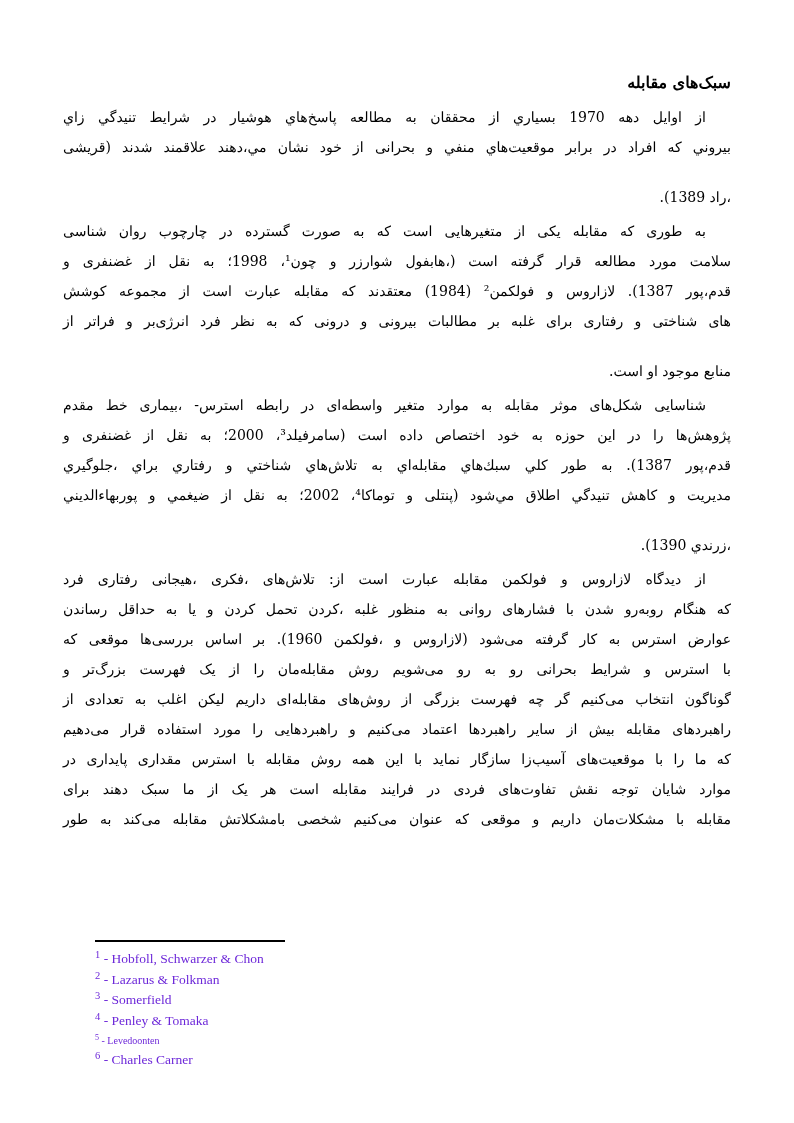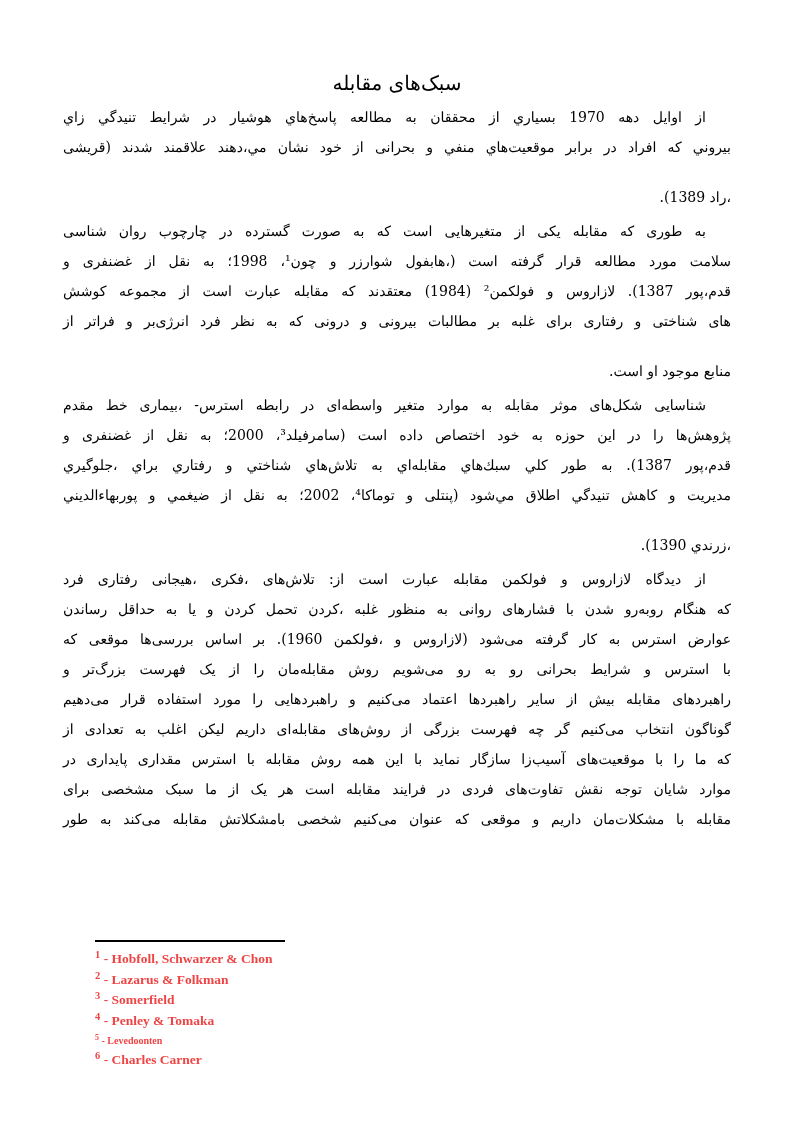--- a/index.html
+++ b/index.html
@@ -11,23 +11,23 @@
     overflow:hidden;
     color:#000;
     font-family:"DejaVu Serif", serif;
   }
   .content{
     position:absolute;
     top:68px;left:63px;right:63px;
   }
   .title{
     direction:rtl;
-    text-align:center;
-    font-weight:normal;
-    font-size:20px;
+    text-align:right;
+    font-weight:bold;
+    font-size:16px;
     line-height:30px;
     margin:0 0 4px 0;
   }
   .para{
     direction:rtl;
     font-size:14px;
     margin:0 0 4px 0;
   }
   .line{
     line-height:30px;
@@ -53,22 +53,21 @@
   }
   .fn-sep{
     width:190px;
     height:0;
     border-top:2px solid #000;
     margin:0 0 7px 0;
   }
   .fn{
     font-size:13.5px;
     line-height:20.5px;
-    color:#ef4444;
-    font-weight:bold;
+    color:#6d28d9;
   }
   .fn sup{ font-size:10.5px; }
   .fn.small{ font-size:10px; line-height:19px; }
   .fn.small sup{ font-size:8px; }
 </style>
 </head>
 <body>
 
 <div class="page">
   <div class="content">
@@ -91,24 +90,24 @@
           <div class="line">پژوهش‌ها را در این حوزه به خود اختصاص داده است (سامرفیلد³، 2000؛ به نقل از غضنفری و</div>
           <div class="line">قدم،پور 1387). به طور كلي سبك‌هاي مقابله‌اي به تلاش‌هاي شناختي و رفتاري براي ،جلوگيري</div>
           <div class="line">مديريت و كاهش تنيدگي اطلاق مي‌شود (پنتلی و توماکا⁴، 2002؛ به نقل از ضيغمي و پوربهاءالديني</div>
           <div class="line last">،زرندي 1390).</div>
         </div>
         <div class="para">
           <div class="line first">از دیدگاه لازاروس و فولکمن مقابله عبارت است از: تلاش‌های ،فکری ،هیجانی رفتاری فرد</div>
           <div class="line">که هنگام روبه‌رو شدن با فشارهای روانی به منظور غلبه ،کردن تحمل کردن و یا به حداقل رساندن</div>
           <div class="line">عوارض استرس به کار گرفته می‌شود (لازاروس و ،فولکمن 1960). بر اساس بررسی‌ها موقعی که</div>
           <div class="line">با استرس و شرایط بحرانی رو به رو می‌شویم روش مقابله‌مان را از یک فهرست بزرگ‌تر و</div>
+          <div class="line">گوناگون انتخاب می‌کنیم گر چه فهرست بزرگی از روش‌های مقابله‌ای داریم لیکن اغلب به تعدادی از</div>
           <div class="line">راهبردهای مقابله بیش از سایر راهبردها اعتماد می‌کنیم و راهبردهایی را مورد استفاده قرار می‌دهیم</div>
-          <div class="line">گوناگون انتخاب می‌کنیم گر چه فهرست بزرگی از روش‌های مقابله‌ای داریم لیکن اغلب به تعدادی از</div>
           <div class="line">که ما را با موقعیت‌های آسیب‌زا سازگار نماید با این همه روش مقابله با استرس مقداری پایداری در</div>
-          <div class="line">موارد شایان توجه نقش تفاوت‌های فردی در فرایند مقابله است هر یک از ما سبک مشخصی برای</div>
+          <div class="line">موارد شایان توجه نقش تفاوت‌های فردی در فرایند مقابله است هر یک از ما سبک دهند برای</div>
           <div class="line">مقابله با مشکلات‌مان داریم و موقعی که عنوان می‌کنیم شخصی بامشکلاتش مقابله می‌کند به طور</div>
         </div>
       </div>
   </div>
 
   <div class="footnotes">
     <div class="fn-sep"></div>
     <div>
         <div class="fn"><sup>1</sup> <span>- Hobfoll, Schwarzer &amp; Chon</span></div>
         <div class="fn"><sup>2</sup> <span>- Lazarus &amp; Folkman</span></div>

